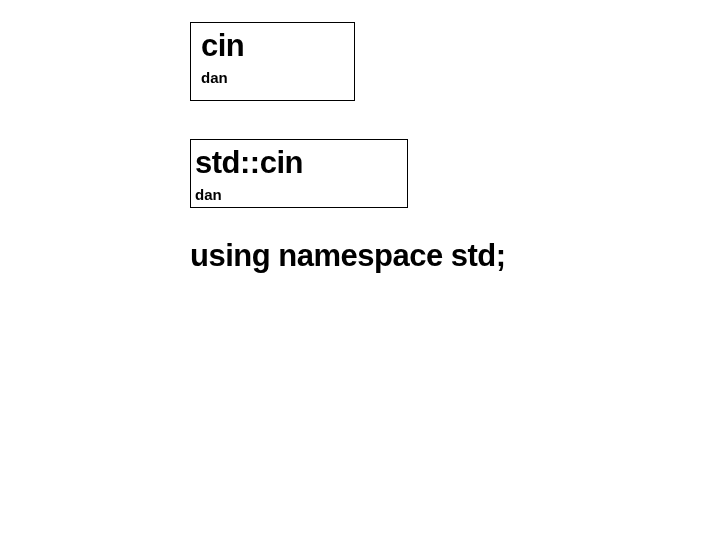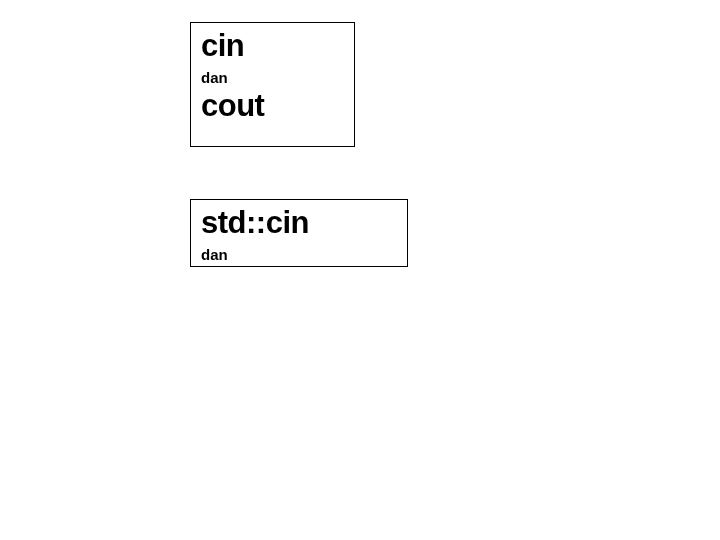--- a/index.html
+++ b/index.html
@@ -16,30 +16,30 @@
       color: #000000;
       position: relative;
     }
     .content {
       position: absolute;
       left: 190px;
       top: 22px;
     }
     .box1 {
       border: 1.5px solid #000000;
-      padding: 4px 10px 20px 10px;
+      padding: 4px 10px 13px 10px;
       display: inline-block;
       min-width: 165px;
     }
     .box2 {
       border: 1.5px solid #000000;
-      padding: 4px 10px 2px 10px;
+      padding: 4px 10px 2px 4px;
       display: inline-block;
       min-width: 218px;
-      margin-top: 52px;
+      margin-top: 38px;
     }
     .big {
       font-size: 31px;
       line-height: 1.25;
       letter-spacing: -0.5px;
     }
     .small {
       font-size: 15px;
       line-height: 1.3;
       margin: 2px 0 0px 0;
@@ -50,20 +50,20 @@
       letter-spacing: -0.5px;
     }
   </style>
 </head>
 <body>
 
 <div class="content">
   <div class="box1">
     <div class="big">cin</div>
     <div class="small">dan</div>
-    <div class="big">cout</div>
   </div>
   <br>
   <div class="box2">
     <div class="big">std::cin</div>
     <div class="small">dan</div>
   </div>
+  <div class="footer">using namespace std;</div>
 </div>
 
 </body></html>

